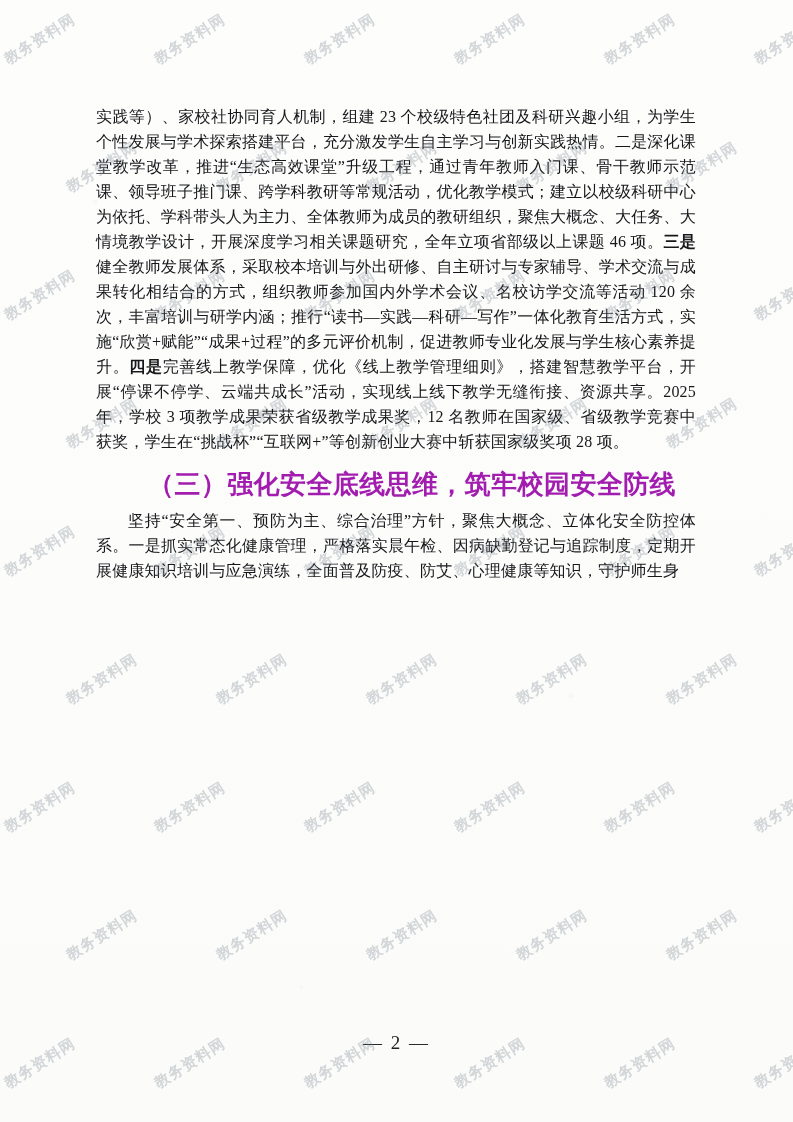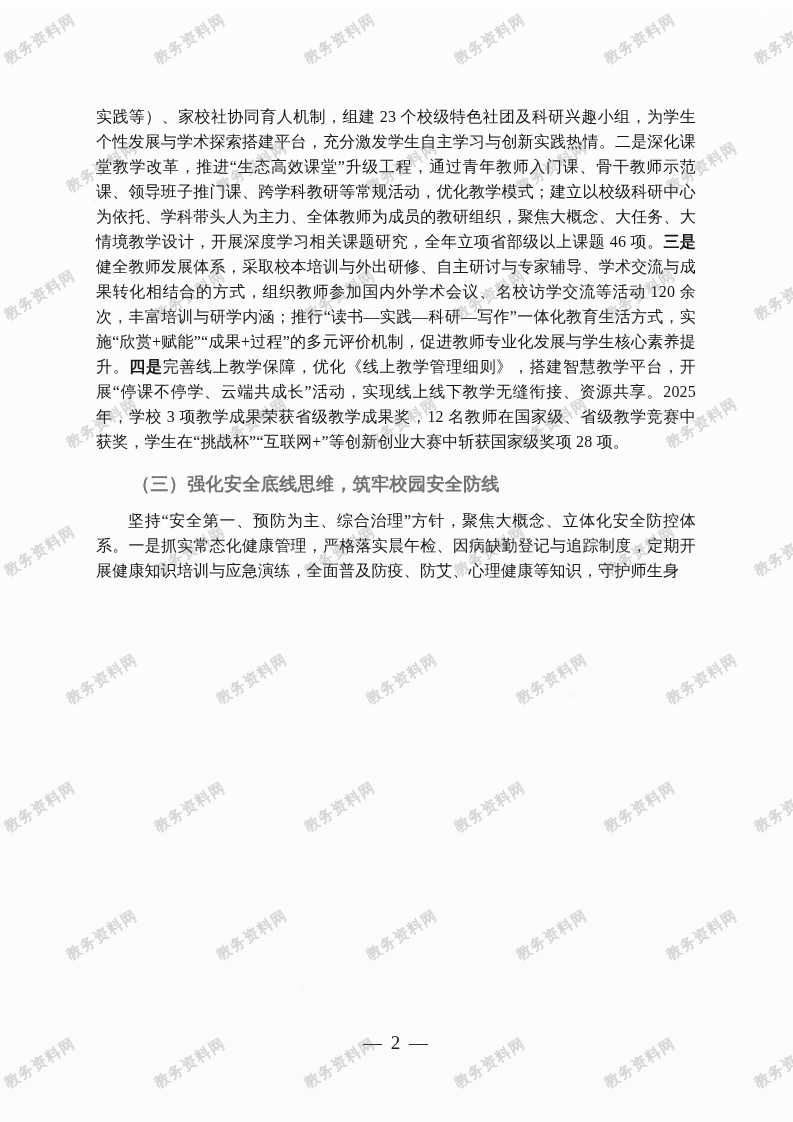--- a/index.html
+++ b/index.html
@@ -49,23 +49,23 @@
     text-justify: inter-ideograph;
     letter-spacing: 0.2px;
     margin: 0;
   }
 
   .indent {
     text-indent: 2em;
   }
 
   .heading {
-    font-size: 18px;
+    font-size: 26px;
     line-height: 41.5px;
-    color: #737373;
+    color: #a21caf;
     font-weight: bold;
     text-indent: 2em;
     margin: 10px 0 2px 0;
     letter-spacing: 0.4px;
   }
 
   .b {
     font-weight: bold;
   }
 

